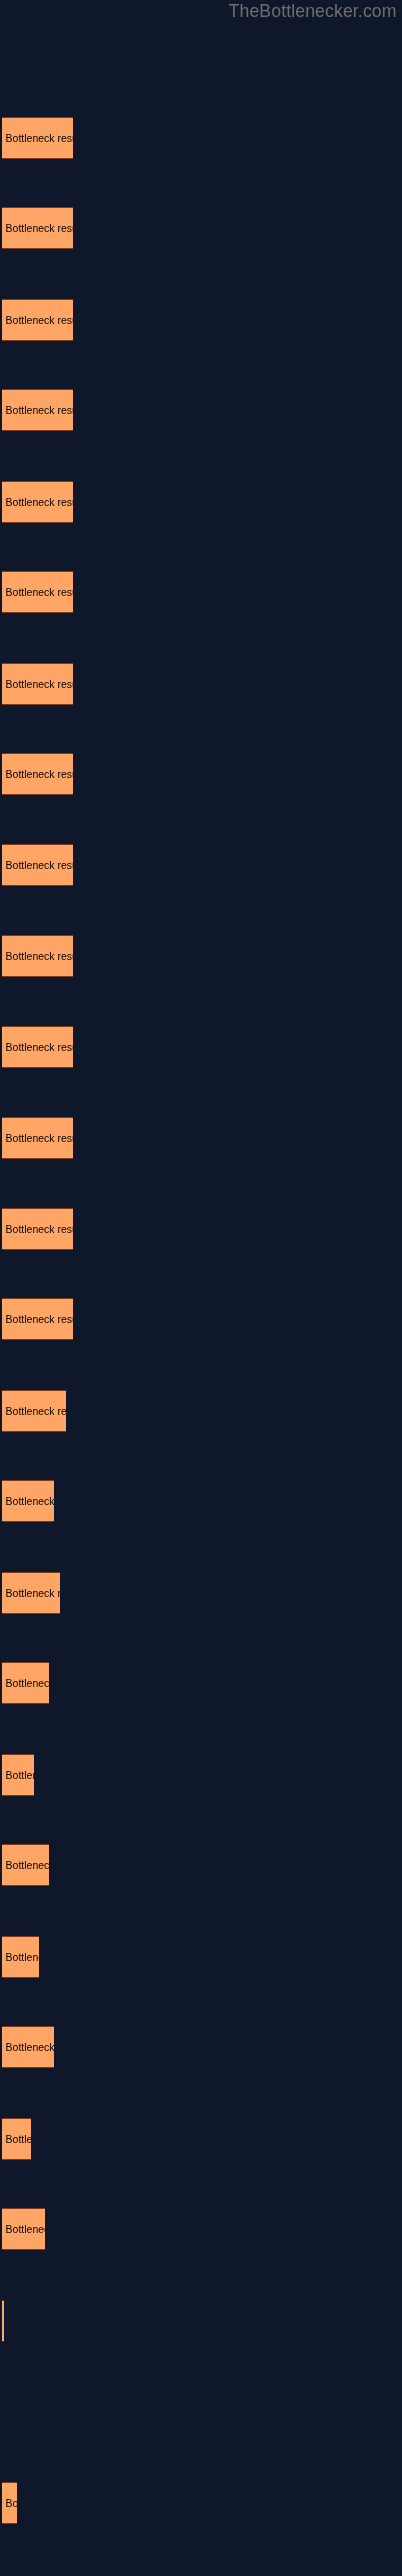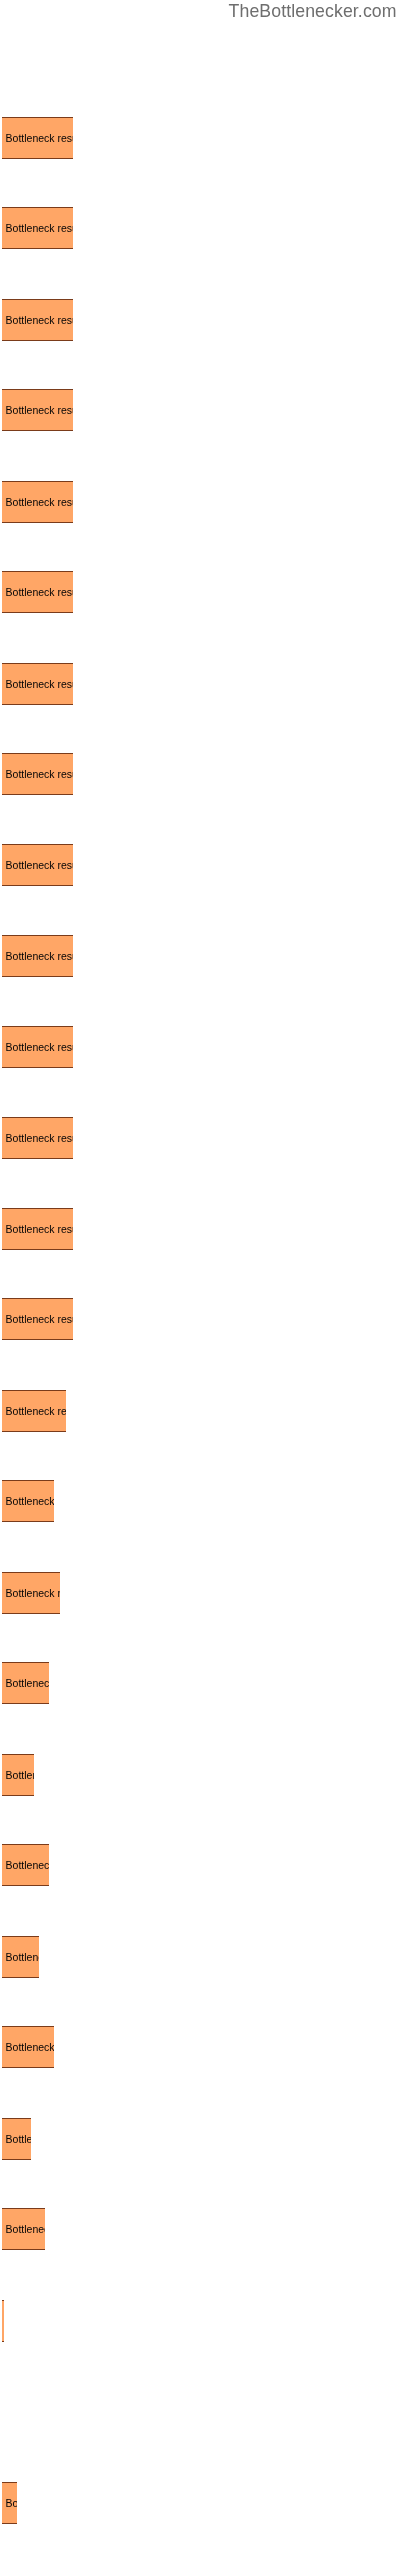--- a/index.html
+++ b/index.html
@@ -14,21 +14,21 @@
     overflow: hidden;
     font-family: "Liberation Sans", sans-serif;
     -webkit-font-smoothing: antialiased;
   }
   #chart-root {
     position: absolute;
     left: 0;
     top: 0;
     width: 403px;
     height: 2576px;
-    background: #ffffff;
+    background: #0f172a;
   }
   #site-title {
     position: absolute;
     right: 6.4px;
     top: 0.8px;
     font-size: 17.7px;
     line-height: 21px;
     color: #6e6e6e;
     letter-spacing: 0.1px;
     white-space: nowrap;

